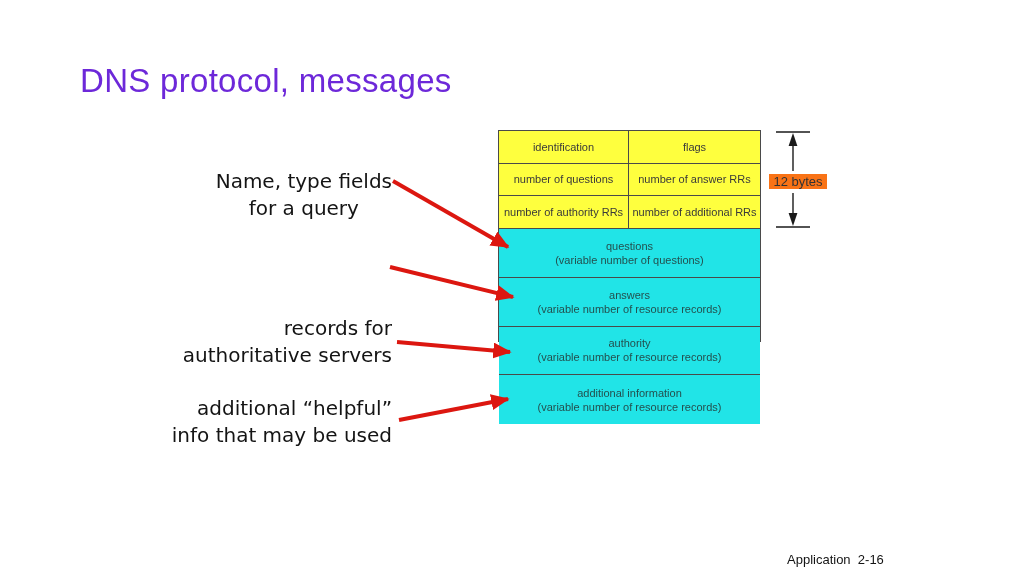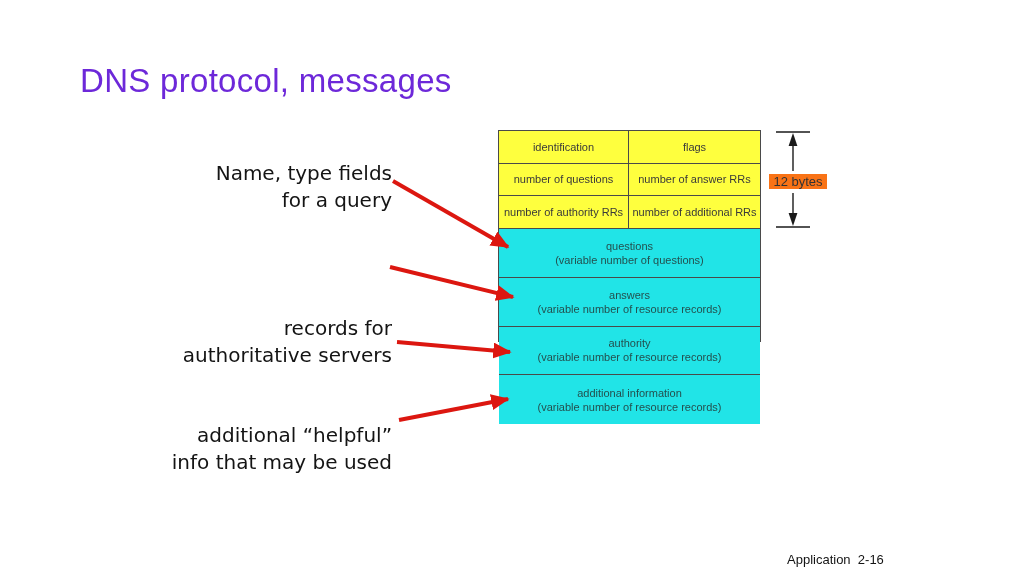--- a/index.html
+++ b/index.html
@@ -34,24 +34,24 @@
     display:flex;flex-direction:column;align-items:center;justify-content:center;
     font-size:11px;color:#24504f;text-align:right;line-height:14px;
   }
   .body-row:last-child{border-bottom:none;}
   
   .annot{
     position:absolute;text-align:right;white-space:pre-line;
     font-size:20px;line-height:27px;color:#141414;
     font-family:"DejaVu Sans",sans-serif;
   }
-  #annot-0{right:632px;top:160px;}
+  #annot-0{right:632px;top:168px;text-align:center;}
   #annot-1{right:632px;top:241px;}
   #annot-2{right:632px;top:315px;margin-left:18px;}
-  #annot-3{right:632px;top:395px;margin-top:27px;}
+  #annot-3{right:632px;top:395px;}
   
   .overlay{position:absolute;left:0;top:0;pointer-events:none;}
   .measure-label{
     position:absolute;left:769px;top:174px;width:58px;text-align:center;
     font-size:13px;color:#333;background:#f97316;
     font-family:"Liberation Sans",sans-serif;
   }
   .footer{
     position:absolute;left:787px;top:552px;
     font-size:13px;color:#141414;white-space:pre;

